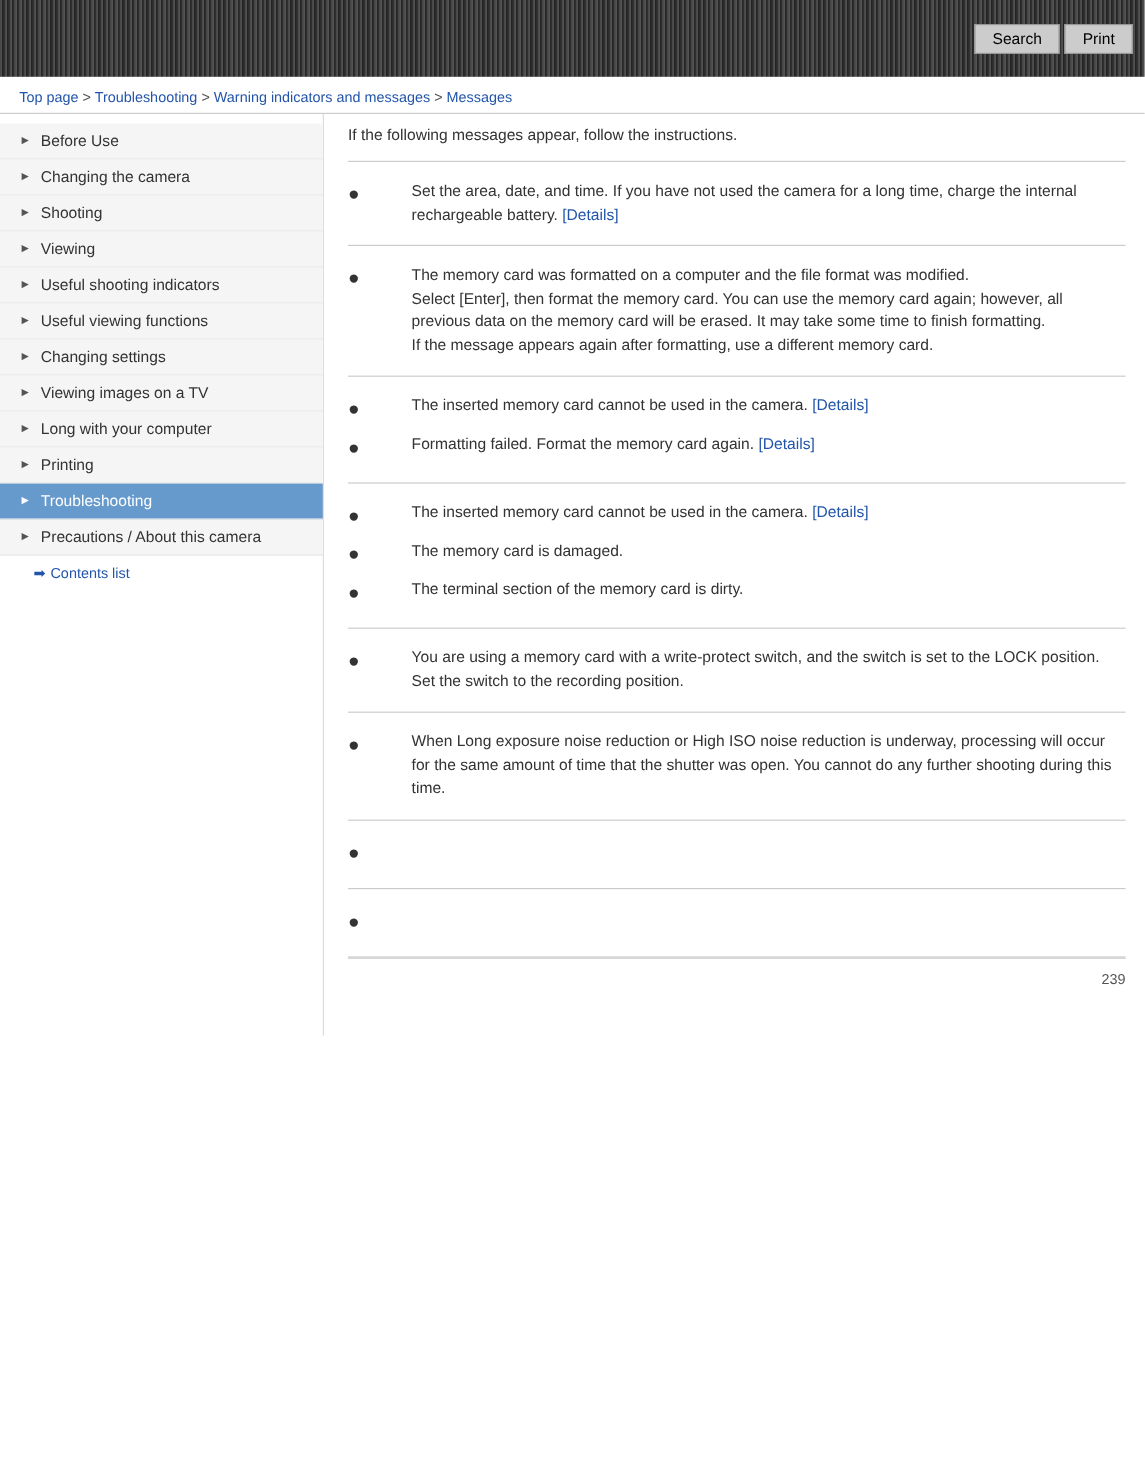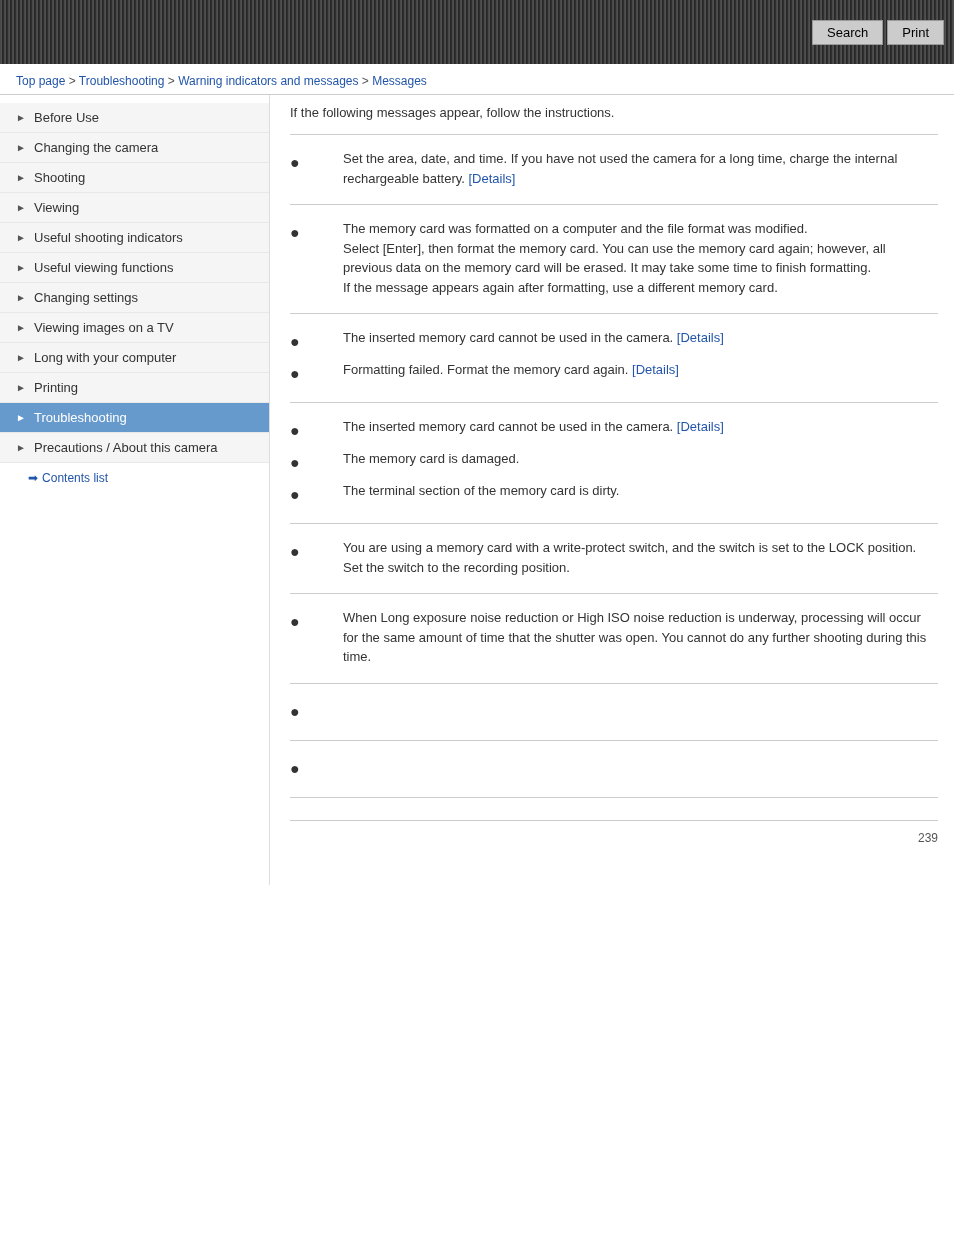--- a/index.html
+++ b/index.html
@@ -143,21 +143,20 @@
       cursor: pointer;
     }
 
     
     .page-number {
       text-align: right;
       padding: 10px 0;
       font-size: 12px;
       color: #555;
       border-top: 1px solid #ccc;
-      margin-top: 22px;
     }
   </style>
 </head>
 <body>
 
 <div class="header">
   <button class="header-btn">Search</button>
   <button class="header-btn">Print</button>
 </div>
 

